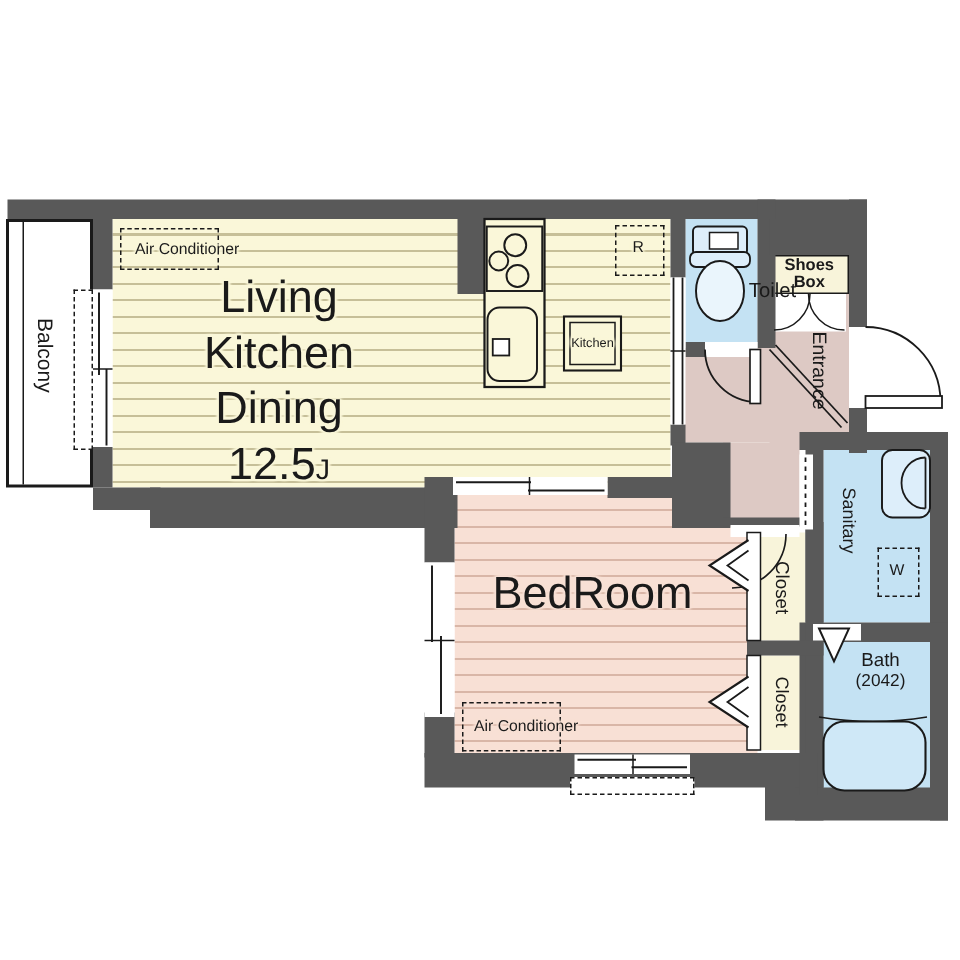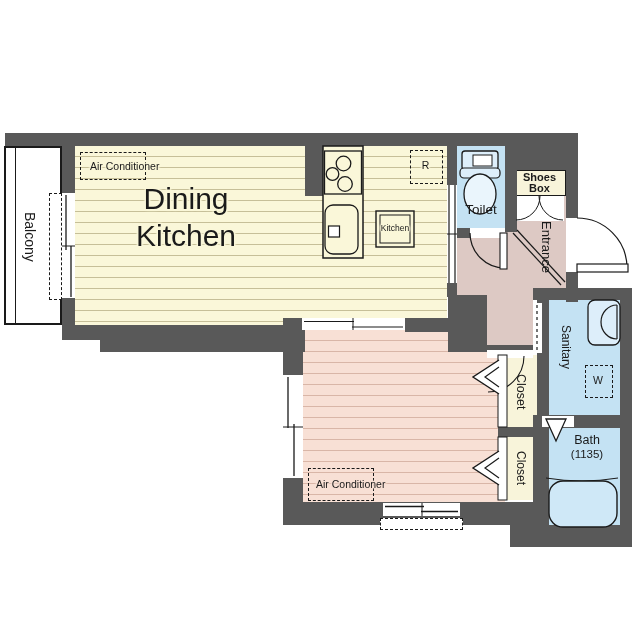--- a/index.html
+++ b/index.html
@@ -202,47 +202,50 @@
   </svg>
 
   <div class="dash" style="left:80px;top:152px;width:64px;height:26px;"></div>
   <div class="dash" style="left:308px;top:468px;width:64px;height:31px;"></div>
   <div class="dash" style="left:410px;top:150px;width:31px;height:32px;"></div>
   <div class="dash" style="left:585px;top:365px;width:26px;height:31px;"></div>
   <div class="dash" style="left:49px;top:193px;width:11px;height:105px;background:#fff;border-width:1px;"></div>
   <div class="dash" style="left:380px;top:518px;width:81px;height:10px;background:#fff;border-width:1px;"></div>
 
   <div class="lbl big halo-ldk" style="left:80px;top:180px;width:212px;">
+    <div>Living</div>
+    <div>Kitchen</div>
     <div>Dining</div>
-    <div>Kitchen</div>
+    <div><span>12.5</span><span class="unit">J</span></div>
   </div>
 
   <div class="lbl big halo-bed" style="left:313px;top:376px;width:164px;line-height:40px;">
-  </div>
-
-  <div class="lbl ctr" style="left:454px;top:202px;width:54px;font-size:13.5px;">Toilet</div>
+    <div>BedRoom</div>
+  </div>
+
+  <div class="lbl ctr" style="left:454px;top:186px;width:54px;font-size:13.5px;padding-left:34px;">Toilet</div>
 
   <div class="lbl ctr" style="left:513px;top:172px;width:53px;font-size:11px;line-height:11px;font-weight:bold;">
     <div>Shoes</div>
     <div>Box</div>
   </div>
 
   <div class="lbl vtext" style="left:538px;top:200px;height:95px;font-size:13px;line-height:16px;">Entrance</div>
 
   <div class="lbl vtext" style="left:558px;top:301px;height:93px;font-size:12px;line-height:16px;">Sanitary</div>
 
   <div class="lbl vtext" style="left:511px;top:358px;height:67px;font-size:12.5px;line-height:19px;">Closet</div>
 
   <div class="lbl vtext" style="left:511px;top:437px;height:62px;font-size:12px;line-height:19px;">Closet</div>
 
   <div class="lbl vtext" style="left:19px;top:188px;height:98px;font-size:14px;line-height:22px;">Balcony</div>
 
   <div class="lbl ctr" style="left:553px;top:434px;width:68px;font-size:12.5px;line-height:13.5px;">
     <div>Bath</div>
-    <div style="font-size:11.5px;">(1135)</div>
+    <div style="font-size:11.5px;">(2042)</div>
   </div>
 
   <div class="lbl halo-ldk" style="left:90px;top:160px;font-size:10.5px;">Air Conditioner</div>
 
   <div class="lbl halo-bed" style="left:316px;top:478px;font-size:10.5px;">Air Conditioner</div>
 
   <div class="lbl ctr halo-ldk" style="left:377px;top:223px;width:36px;font-size:8.5px;">Kitchen</div>
 
   <div class="lbl ctr halo-ldk" style="left:410px;top:159px;width:31px;font-size:10.5px;">R</div>
 

